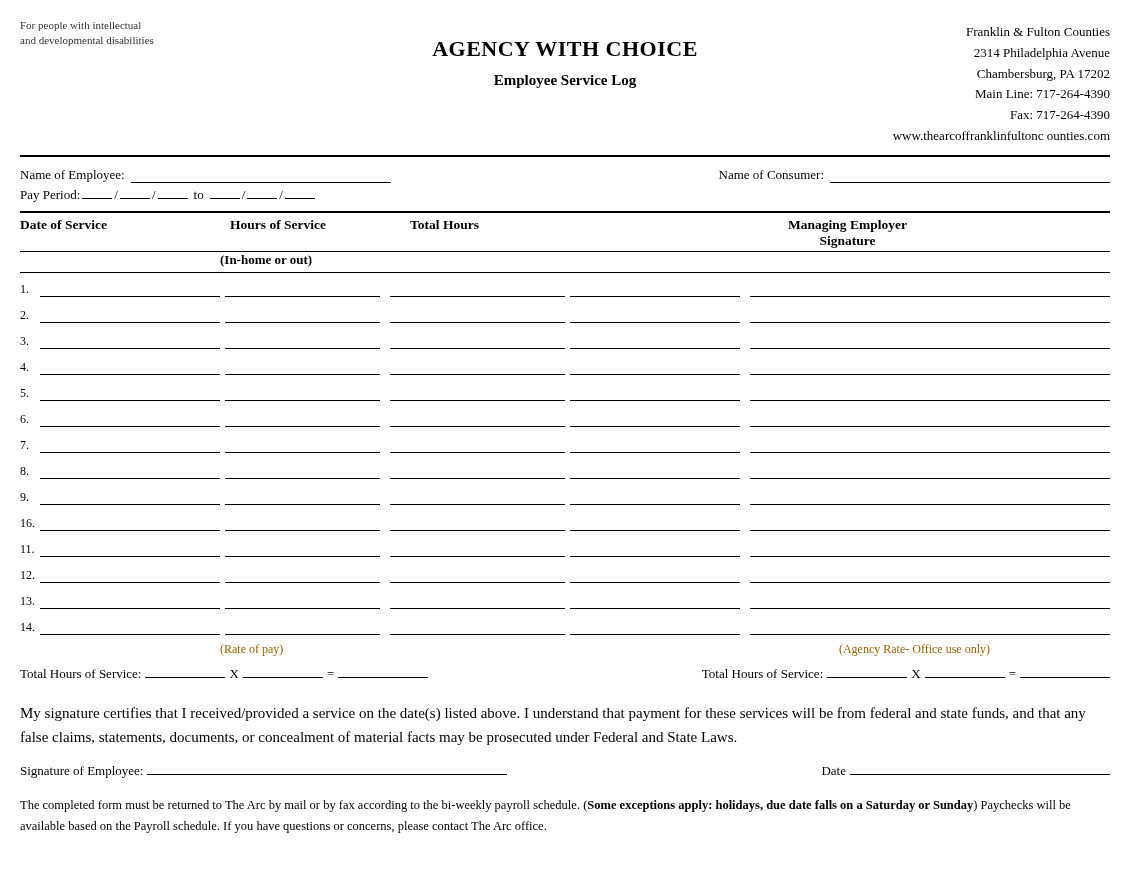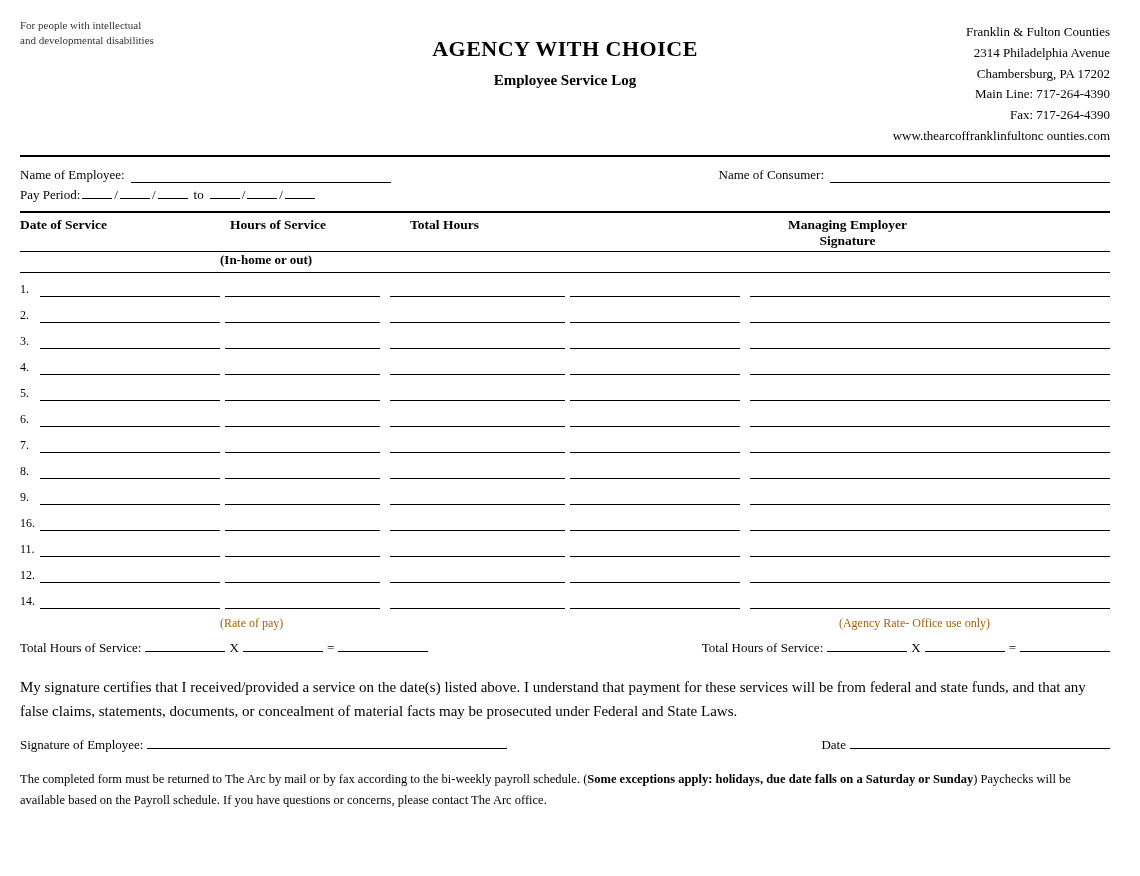--- a/index.html
+++ b/index.html
@@ -329,20 +329,28 @@
     </div>
     <div class="data-row">
       <span class="row-num">12.</span>
       <span class="row-date"></span>
       <span class="row-type"></span>
       <span class="row-hrs"></span>
       <span class="row-tot"></span>
       <span class="row-sig"></span>
     </div>
     <div class="data-row">
+      <span class="row-num">13.</span>
+      <span class="row-date"></span>
+      <span class="row-type"></span>
+      <span class="row-hrs"></span>
+      <span class="row-tot"></span>
+      <span class="row-sig"></span>
+    </div>
+    <div class="data-row">
       <span class="row-num">14.</span>
       <span class="row-date"></span>
       <span class="row-type"></span>
       <span class="row-hrs"></span>
       <span class="row-tot"></span>
       <span class="row-sig"></span>
     </div>
   </div>
 
 <div class="rate-row">

